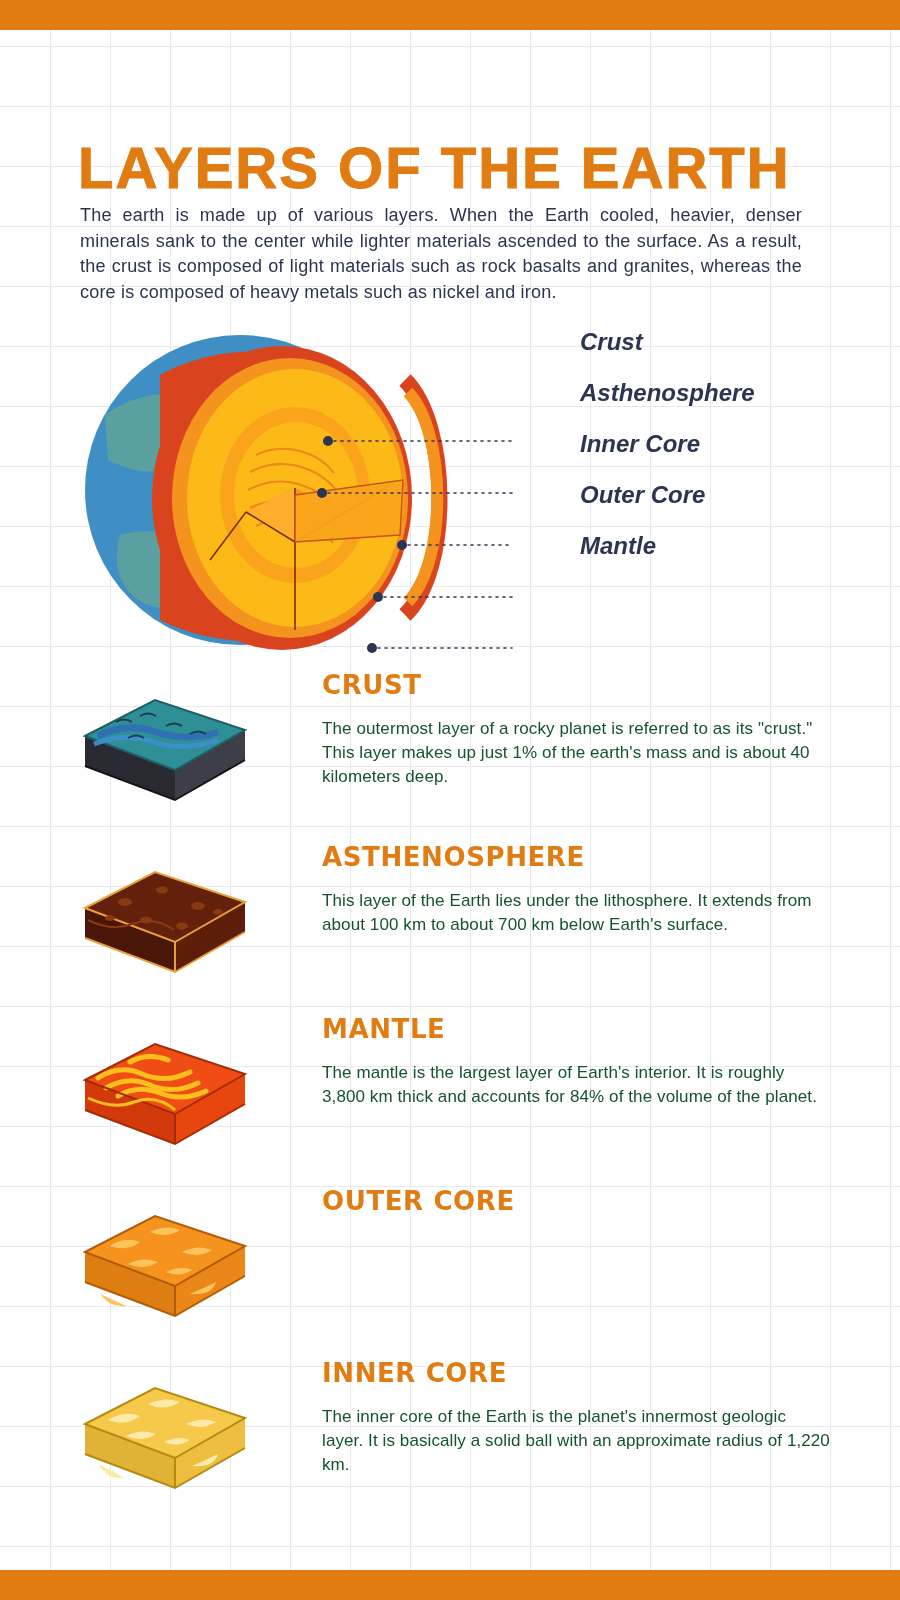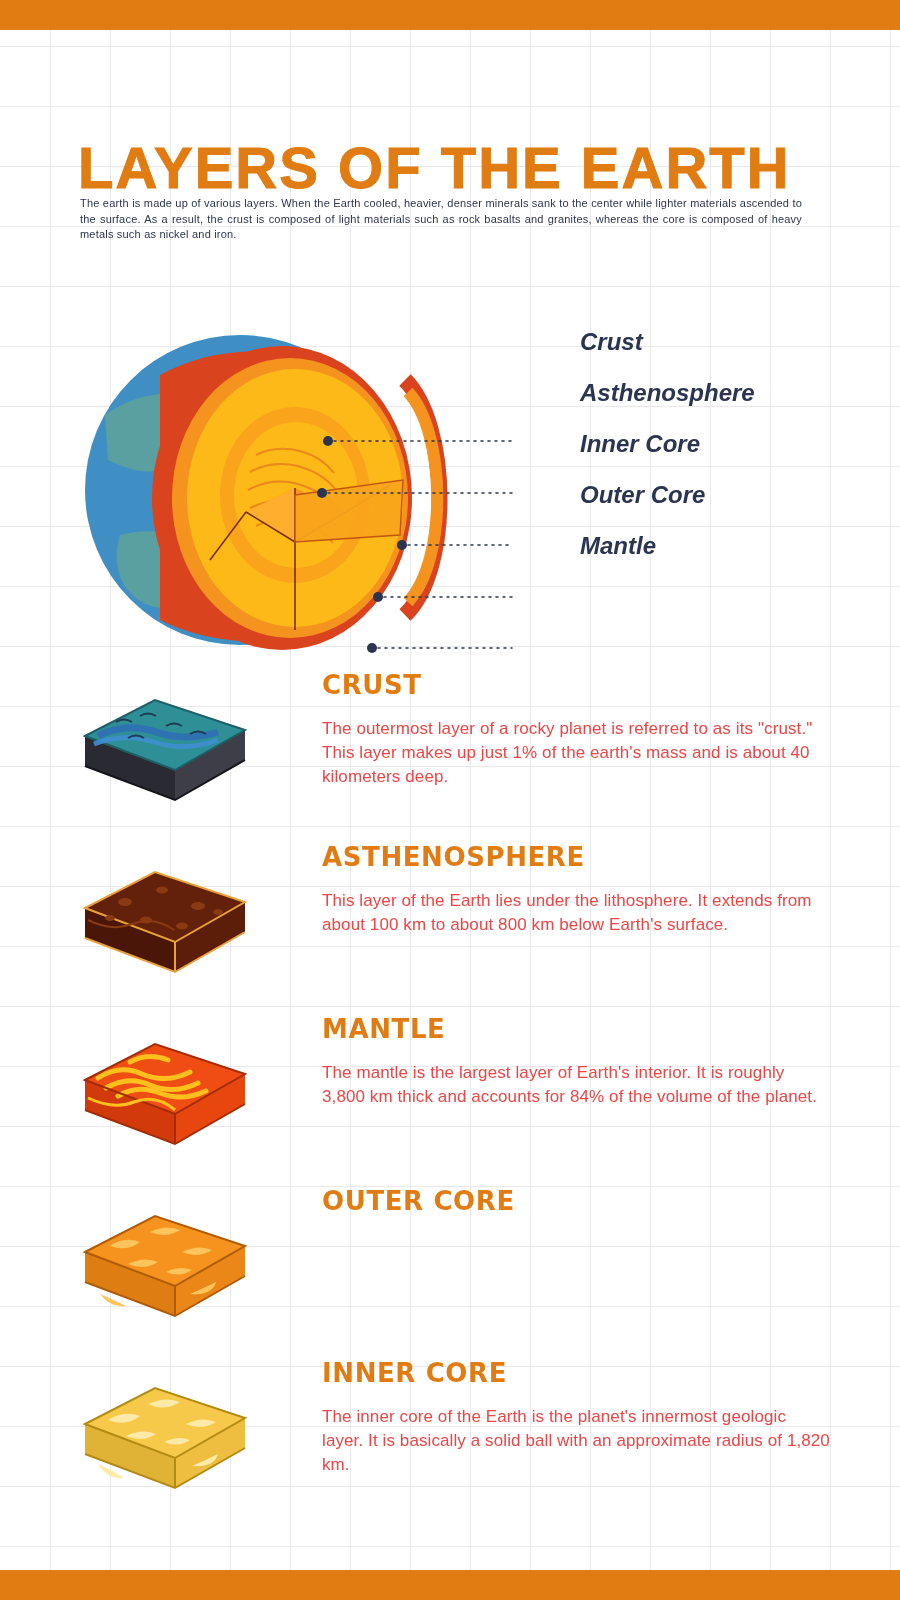--- a/index.html
+++ b/index.html
@@ -56,21 +56,21 @@
     letter-spacing: 2px;
     color: #e07c12;
     font-family: Liberation Sans, sans-serif;
     -webkit-text-stroke: 1px #e07c12;
   }
   .intro {
     position: absolute;
     left: 80px;
     top: 155px;
     width: 722px;
-    font-size: 11px;
+    font-size: 18px;
     line-height: 1.42;
     color: #2c3550;
     text-align: justify;
     letter-spacing: 0.2px;
   }
   
   .diagram {
     position: absolute;
     left: 60px;
     top: 290px;
@@ -123,21 +123,21 @@
     font-size: 26px;
     font-weight: bold;
     color: #e07c12;
     letter-spacing: 0.6px;
     font-family: "DejaVu Sans", sans-serif;
     margin: 0 0 13px 0;
   }
   .sec-body {
     font-size: 17px;
     line-height: 1.42;
-    color: #ef4444;
+    color: #14532d;
     letter-spacing: 0.1px;
   }
 </style>
 </head>
 <body>
 
 <div class="poster">
   <div class="grid-bg"></div>
   <div class="bar-top"></div>
   <div class="bar-bottom"></div>
@@ -266,21 +266,21 @@
           <ellipse cx="128" cy="56" rx="7" ry="4"></ellipse>
           <ellipse cx="76" cy="70" rx="6" ry="3.5"></ellipse>
           <ellipse cx="112" cy="76" rx="6" ry="3.5"></ellipse>
           <ellipse cx="148" cy="62" rx="5" ry="3"></ellipse>
           <ellipse cx="40" cy="68" rx="5" ry="3"></ellipse>
         </g>
         <path d="M18 70 q24 12 44 4 q22 -8 42 6" stroke="#8a3a12" stroke-width="2" fill="none"></path>
       </svg>
       <div class="sec-text">
         <h2 class="sec-title">ASTHENOSPHERE</h2>
-        <p class="sec-body">This layer of the Earth lies under the lithosphere. It extends from about 100 km to about 800 km below Earth's surface.</p>
+        <p class="sec-body">This layer of the Earth lies under the lithosphere. It extends from about 100 km to about 700 km below Earth's surface.</p>
       </div>
     </div>
 
     <div class="section" style="top:984px">
       <svg class="sec-icon" viewBox="0 0 190 140">
         <path d="M15 58 L85 22 L175 52 L105 92 Z" fill="#f04d14"></path>
         <path d="M15 58 L105 92 L105 122 L15 88 Z" fill="#d23a0c"></path>
         <path d="M105 92 L175 52 L175 82 L105 122 Z" fill="#e8460f"></path>
         <g stroke="#ffc01e" stroke-width="5" fill="none" stroke-linecap="round">
           <path d="M28 56 q22 -14 44 -4 q24 10 48 -2"></path>
@@ -335,18 +335,18 @@
           <path d="M94 76 q14 -7 26 -2 q-12 8 -26 2Z"></path>
           <path d="M28 98 q14 6 26 14 q-16 2 -26 -14Z"></path>
           <path d="M122 100 q14 -6 26 -12 q-4 14 -26 12Z"></path>
         </g>
         <path d="M15 58 L85 22 L175 52 L105 92 Z" fill="none" stroke="#b38a12" stroke-width="2"></path>
         <path d="M15 88 L105 122 L175 82" fill="none" stroke="#b38a12" stroke-width="2"></path>
         <path d="M105 92 L105 122" stroke="#b38a12" stroke-width="2"></path>
       </svg>
       <div class="sec-text">
         <h2 class="sec-title">INNER CORE</h2>
-        <p class="sec-body">The inner core of the Earth is the planet's innermost geologic layer. It is basically a solid ball with an approximate radius of 1,820 km.</p>
+        <p class="sec-body">The inner core of the Earth is the planet's innermost geologic layer. It is basically a solid ball with an approximate radius of 1,220 km.</p>
       </div>
     </div>
 
   </div>
 </div>
 
 </body></html>

